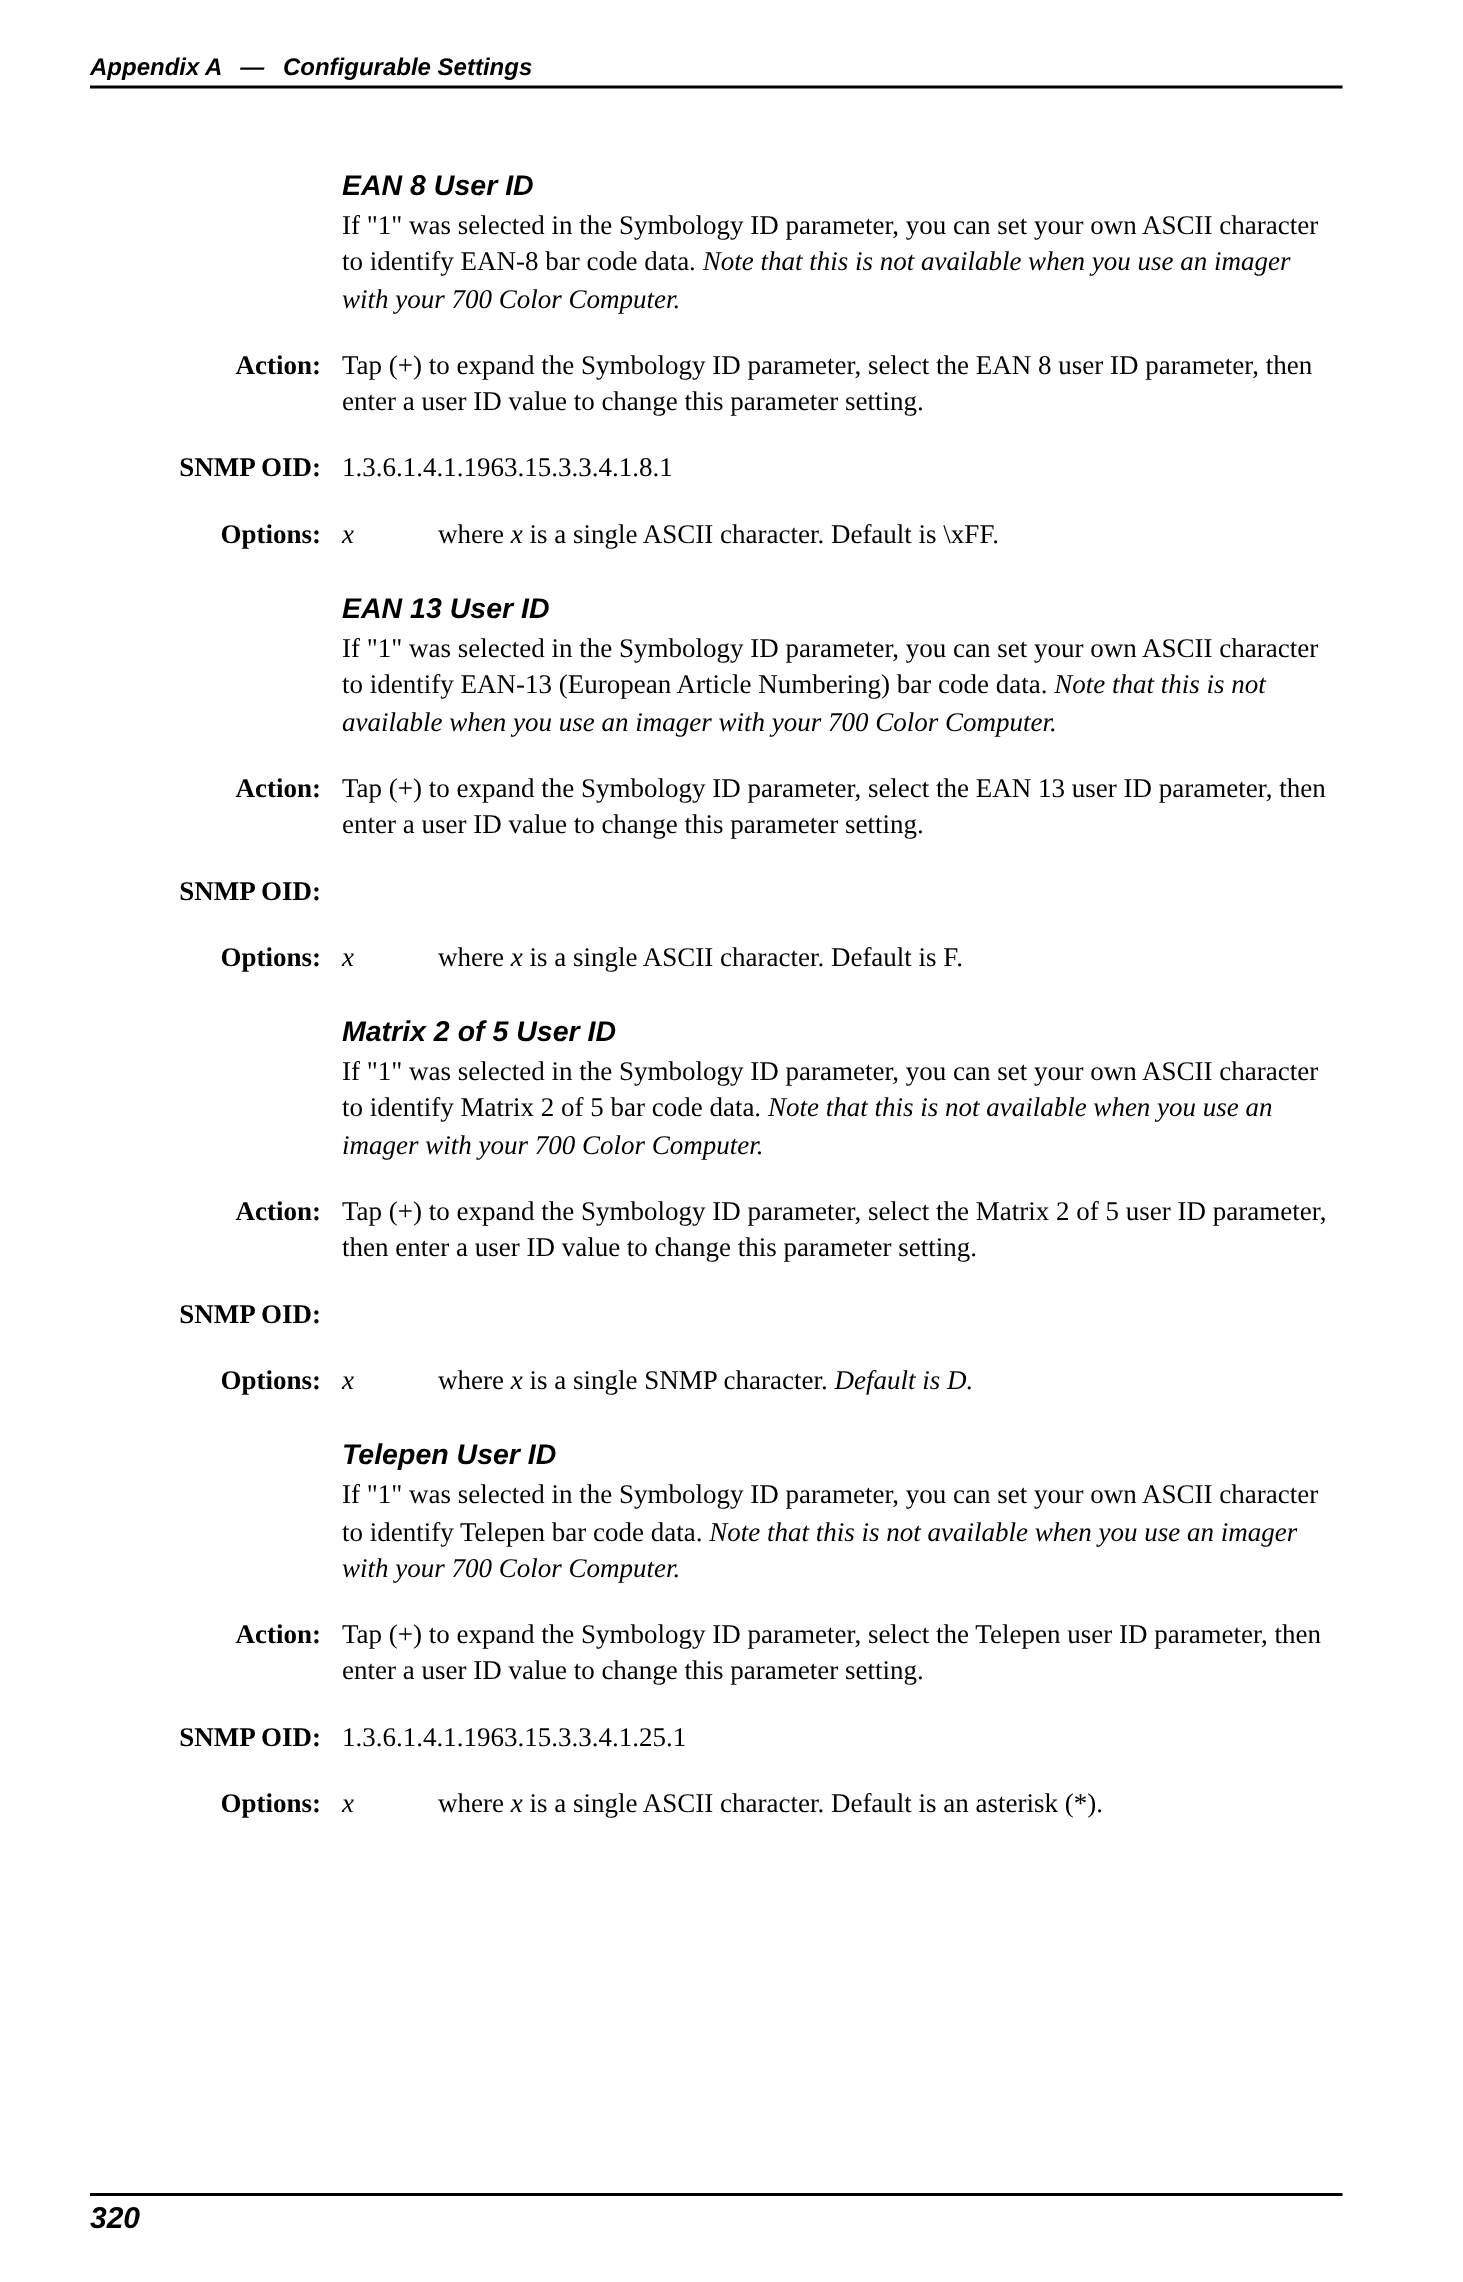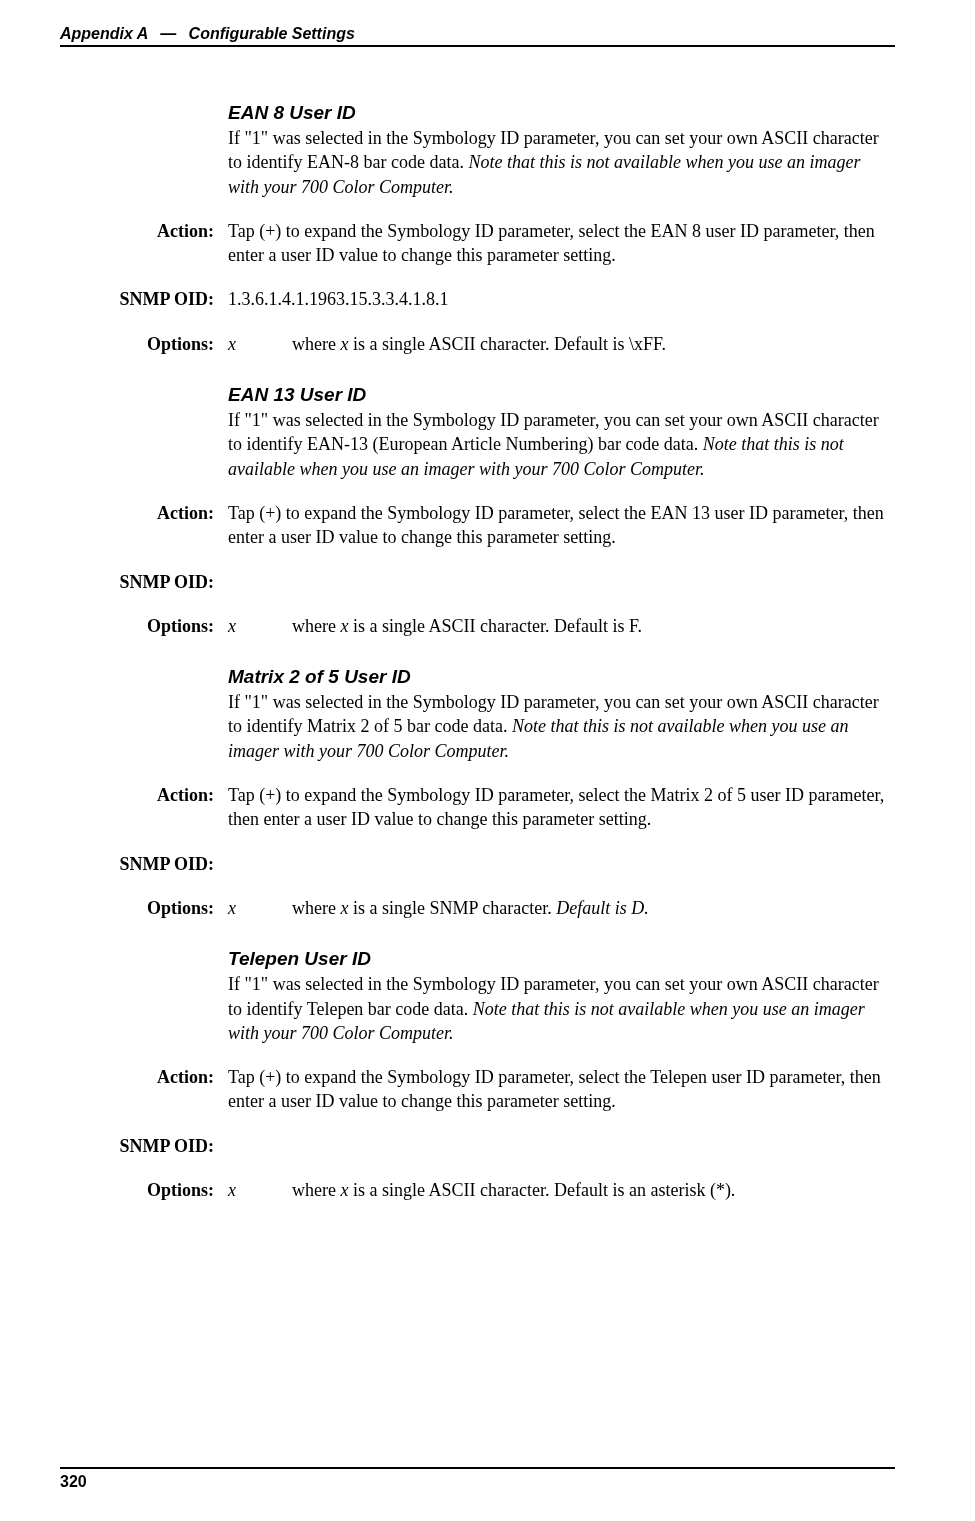--- a/index.html
+++ b/index.html
@@ -10,21 +10,21 @@
     padding: 0;
     width: 975px;
     color: #000;
     background: #fff;
   }
   .page {
     box-sizing: border-box;
     width: 975px;
     min-height: 1521px;
     position: relative;
-    padding: 25px 80px 0 60px;
+    padding: 37px 80px 0 60px;
   }
   .header {
     font-family: "Arial Black", Arial, sans-serif;
     font-style: italic;
     font-weight: 900;
     font-size: 16px;
     border-bottom: 2px solid #000;
     padding-bottom: 2px;
     margin-bottom: 55px;
   }
@@ -75,21 +75,22 @@
   .i { font-style: italic; }
   .footer {
     position: absolute;
     bottom: 30px;
     left: 60px;
     right: 80px;
     border-top: 2px solid #000;
     padding-top: 4px;
     font-family: "Arial Black", Arial, sans-serif;
     font-weight: 900;
-    font-size: 16px;
+    font-style: italic;
+    font-size: 20px;
     display: flex;
     justify-content: space-between;
   }
 </style>
 </head>
 <body>
 
 <div class="page">
 
   <div class="header">
@@ -156,20 +157,21 @@
       </div>
       <div class="section">
         <div class="heading">Telepen User ID</div>
         <div class="desc"><span>If "1" was selected in the </span><span class="b">Symbology ID</span><span> parameter, you can set your own ASCII character to identify Telepen bar code data. </span><span class="i">Note that this is not available when you use an imager with your 700 Color Computer.</span></div>
         <div class="row">
           <div class="label">Action:</div>
           <div class="value"><span>Tap (+) to expand the </span><span class="b">Symbology ID</span><span> parameter, select the </span><span class="b">Telepen user ID</span><span> parameter, then enter a user ID value to change this parameter setting.</span></div>
         </div>
         <div class="row">
           <div class="label">SNMP OID:</div>
+          <div class="value">1.3.6.1.4.1.1963.15.3.3.4.1.25.1</div>
         </div>
         <div class="row">
           <div class="label">Options:</div>
           <div class="value option-row">
             <div class="option-x">x</div>
             <div class="option-desc"><span>where </span><span class="i">x</span><span> is a single ASCII character. Default is an asterisk (*).</span><span class="i"></span></div>
           </div>
         </div>
       </div>
     </div>

